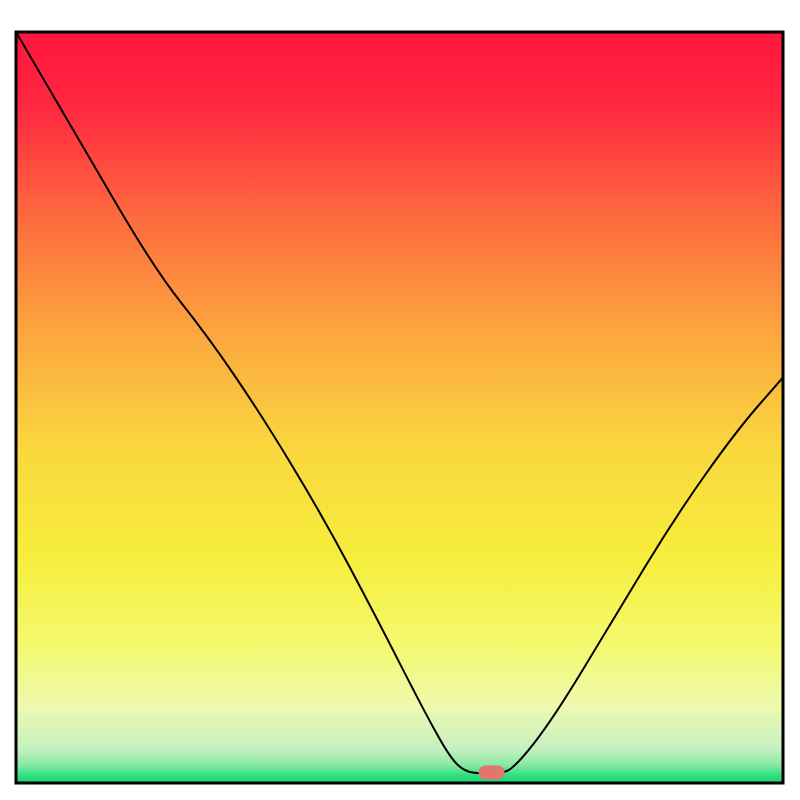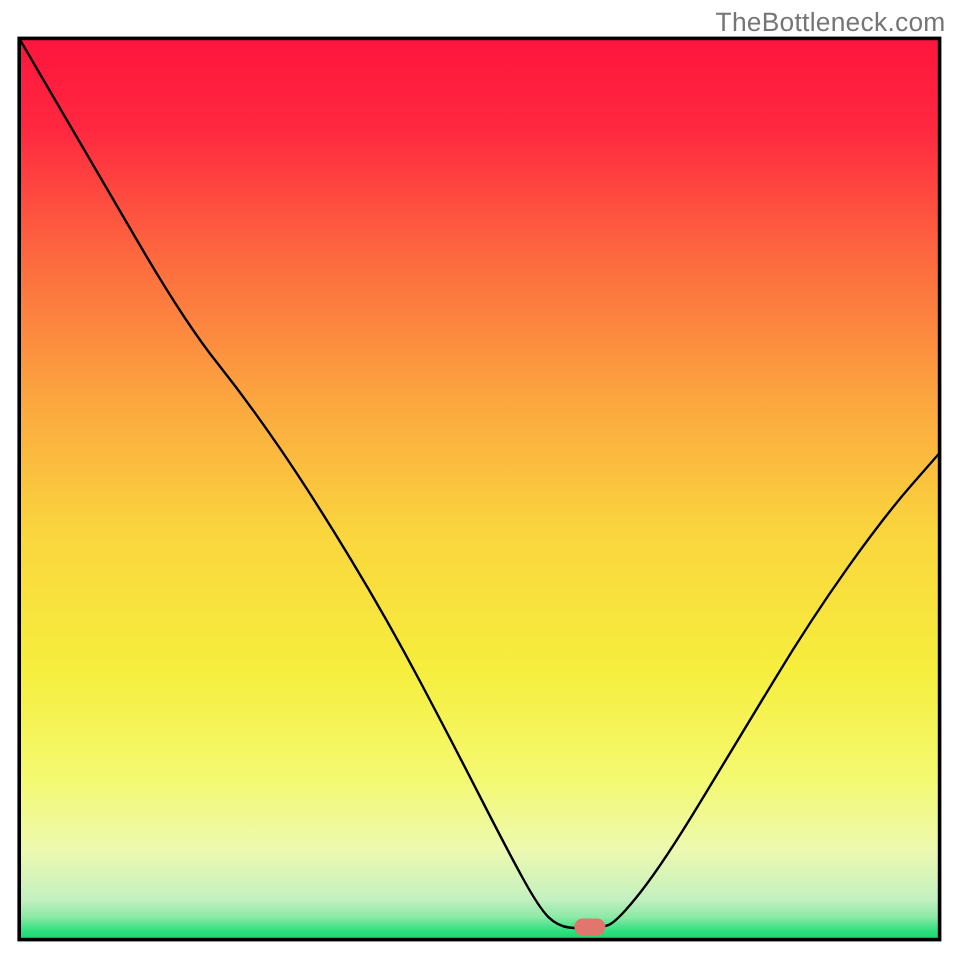--- a/index.html
+++ b/index.html
@@ -29,21 +29,20 @@
     position: absolute;
     inset: 0;
     width: 800px;
     height: 800px;
   }
 </style>
 </head>
 <body>
 
 <div class="stage">
-  <div class="watermark">TheBottleneck.com</div>
   <svg class="chart" viewBox="0 0 800 800">
     <defs>
       <linearGradient id="bg-grad" x1="0" y1="0" x2="0" y2="1">
           <stop offset="0%" stop-color="#ff153d"></stop>
           <stop offset="10%" stop-color="#ff2840"></stop>
           <stop offset="25%" stop-color="#fd6c3f"></stop>
           <stop offset="40%" stop-color="#fca63f"></stop>
           <stop offset="55.00000000000001%" stop-color="#fad63e"></stop>
           <stop offset="70%" stop-color="#f6ee3d"></stop>
           <stop offset="82%" stop-color="#f4f970"></stop>

